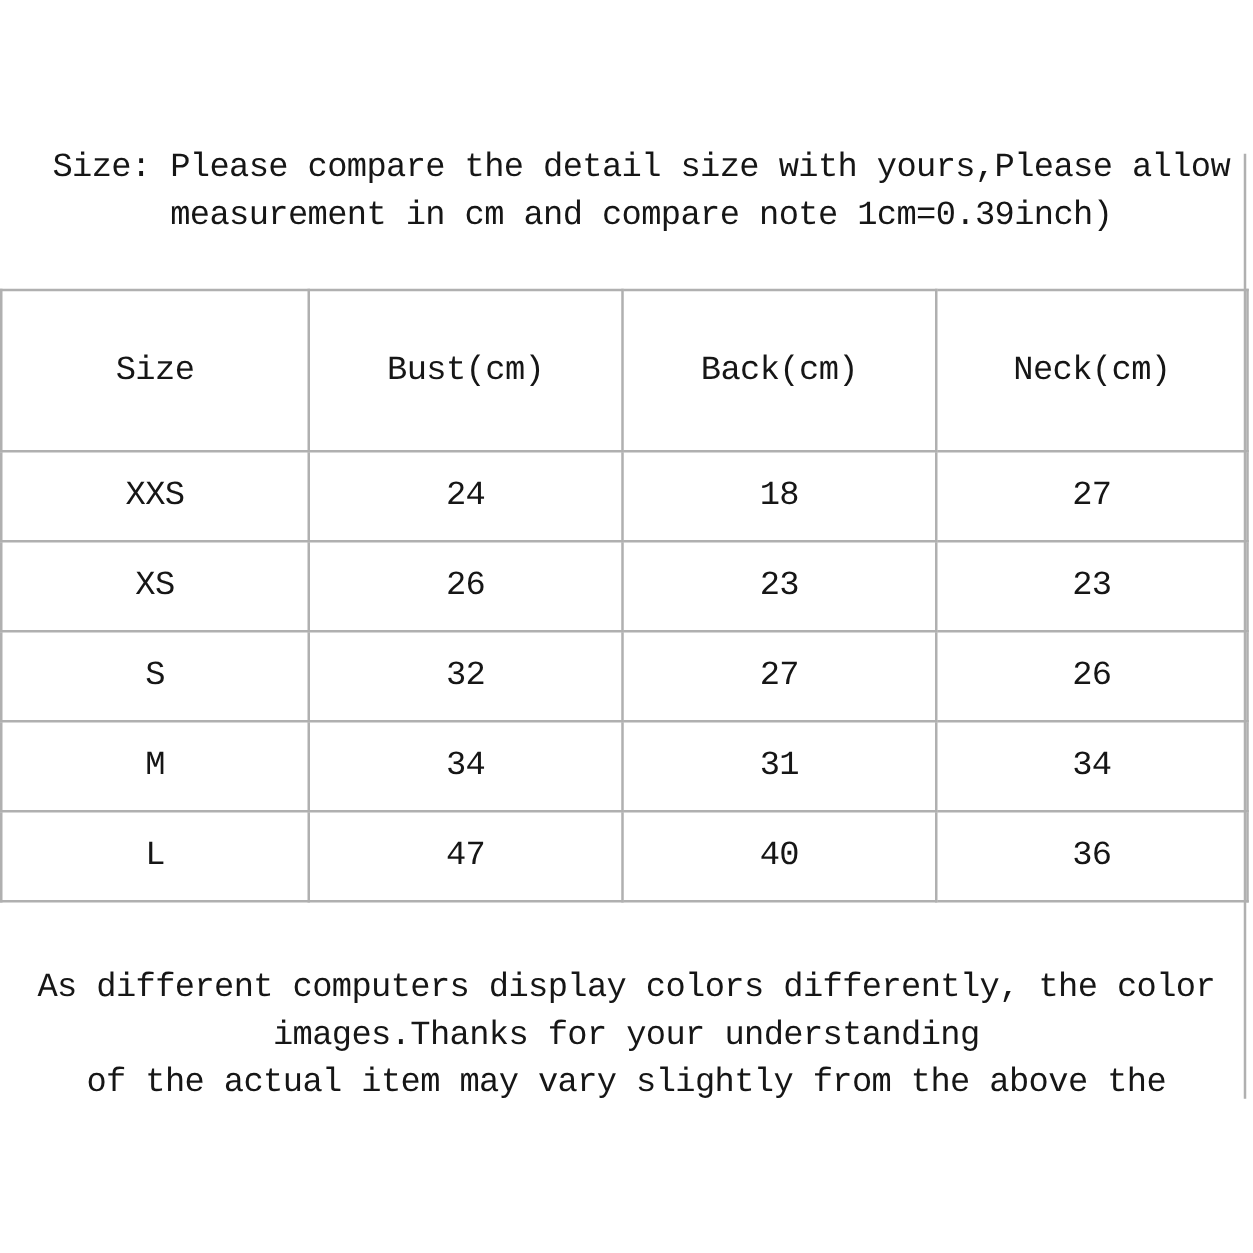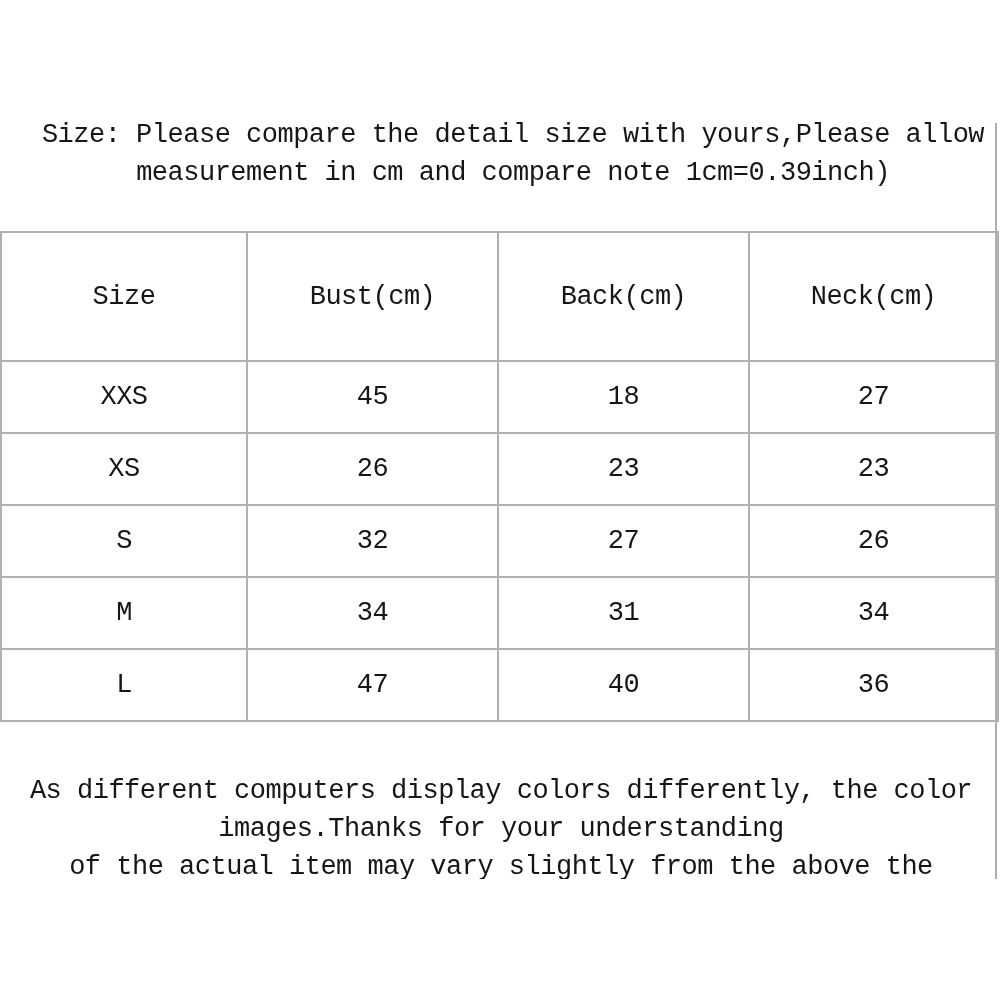--- a/index.html
+++ b/index.html
@@ -81,21 +81,21 @@
       <tr>
         <th>Size</th>
         <th>Bust(cm)</th>
         <th>Back(cm)</th>
         <th>Neck(cm)</th>
       </tr>
     </thead>
     <tbody>
       <tr>
         <td>XXS</td>
-        <td>45</td>
+        <td>24</td>
         <td>18</td>
         <td>27</td>
       </tr>
       <tr>
         <td>XS</td>
         <td>26</td>
         <td>23</td>
         <td>23</td>
       </tr>
       <tr>

